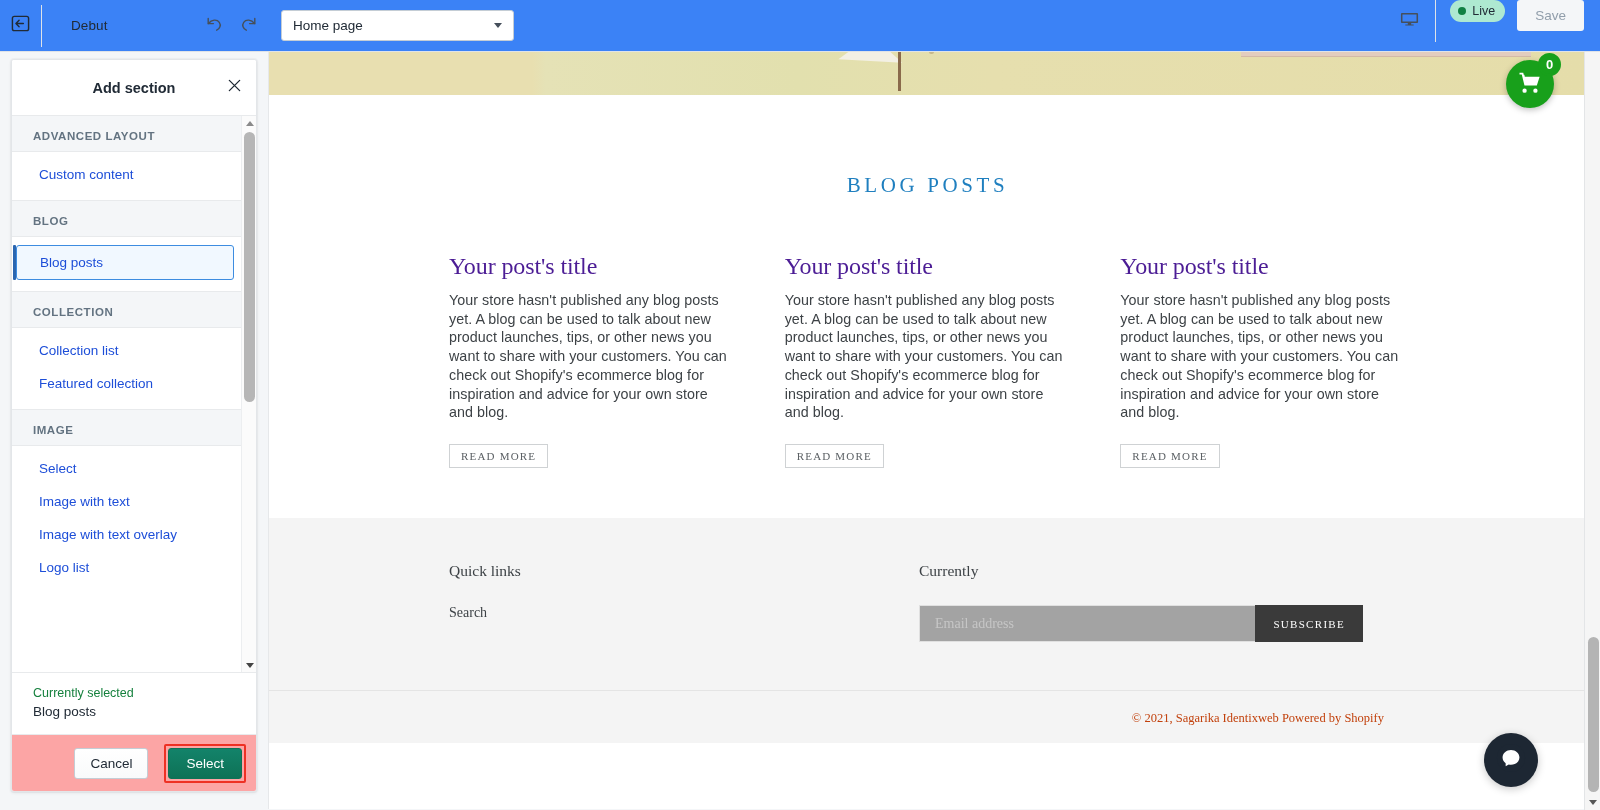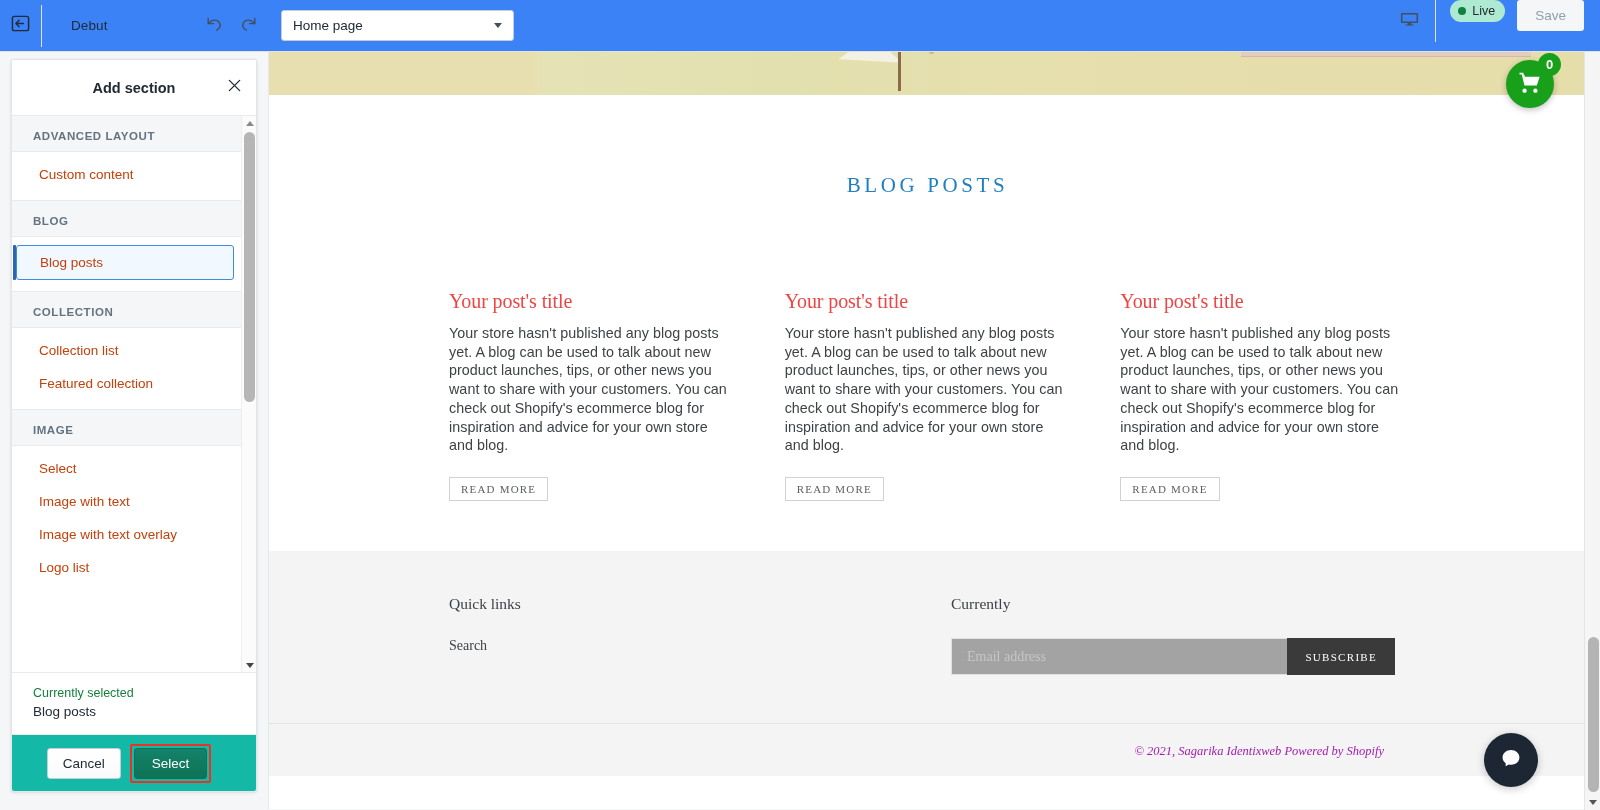--- a/index.html
+++ b/index.html
@@ -136,21 +136,21 @@
     font-weight: 600;
     letter-spacing: .55px;
     color: #637381;
     text-transform: uppercase;
   }
   .group-head.first { border-top: none; }
   .group-list { background: #fff; padding: 6px 0 9px; }
   .sec-item {
     padding: 9px 0 9px 27px;
     font-size: 13.5px;
-    color: #c2410c;
+    color: #1d4ed8;
     cursor: pointer;
     position: relative;
   }
   .sec-item.selected {
     margin: 2px 7px 2px 4px;
     padding: 9px 0 9px 23px;
     background: #f1f8ff;
     border: 1px solid #3d8ce0;
     border-radius: 3px;
     box-shadow: inset 4px 0 0 -1px transparent;
@@ -188,24 +188,24 @@
     flex: 0 0 auto;
     border-top: 1px solid #e8eaec;
     padding: 11px 0 12px 21px;
     background: #fff;
   }
   .cur-lbl { font-size: 12.5px; color: #15803d; line-height: 1.45; }
   .cur-val { font-size: 13.5px; color: #212b36; line-height: 1.45; }
   .panel-foot-btns {
     flex: 0 0 auto;
     border-top: 1px solid #e8eaec;
-    background: #14b8a6;
+    background: #fca5a5;
     height: 57px;
-    display: flex; align-items: center; justify-content: center;
-    padding-right: 10px; gap: 9px;
+    display: flex; align-items: center; justify-content: flex-end;
+    padding-right: 10px; gap: 16px;
   }
   .btn-cancel {
     height: 31px; padding: 0 15px;
     border: 1px solid #c4cdd5; border-radius: 3px;
     background: linear-gradient(180deg,#fff,#f9fafb);
     font-size: 13.5px; color: #212b36; cursor: pointer;
   }
   .btn-select-wrap {
     border: 2px solid #ee3124;
     border-radius: 2px;
@@ -294,26 +294,25 @@
     margin-bottom: 55px;
   }
   .posts {
     display: flex;
     padding: 0 180px 0 180px;
     gap: 50px;
   }
   .post { width: 288px; }
   .post h3 {
     font-family: "Liberation Serif", serif;
-    font-size: 20px;
+    font-size: 24px;
     font-weight: 400;
-    color: #ef4444;
+    color: #4c1d95;
     margin-bottom: 11px;
     letter-spacing: -.1px;
-    margin-top: 37px;
   }
   .post p {
     font-family: "Liberation Sans", sans-serif;
     font-size: 14.3px;
     line-height: 1.31;
     color: #3d4246;
     margin-bottom: 22px;
     letter-spacing: .05px;
   }
   .read-more {
@@ -322,21 +321,21 @@
     border: 1px solid #cfd2d4;
     background: #fff;
     font-family: "Liberation Serif", serif;
     font-size: 11px;
     letter-spacing: 1.2px;
     color: #5b6064;
     cursor: pointer;
   }
 
   .site-footer { background: #f4f4f4; padding: 44px 0 0; }
-  .footer-cols { display: flex; padding: 0 180px; gap: 32px; }
+  .footer-cols { display: flex; padding: 0 180px; }
   .fcol-left { width: 470px; }
   .fcol-right { flex: 1; }
   .f-head {
     font-family: "Liberation Serif", serif;
     font-size: 15.5px; color: #3d4246; font-weight: 400;
     margin-bottom: 25px;
   }
   .f-link {
     font-family: "Liberation Serif", serif;
     font-size: 14px; color: #3d4246; cursor: pointer;
@@ -361,24 +360,23 @@
     cursor: pointer;
   }
   .footer-bottom {
     margin-top: 48px;
     border-top: 1px solid #e4e4e4;
     padding: 17px 180px;
     text-align: right;
   }
   .copyright {
     font-family: "Liberation Serif", serif;
-    font-size: 12.5px; color: #a21caf;
+    font-size: 12.5px; color: #c2410c;
     display: inline-block;
     margin-right: 22px;
-    font-style: italic;
   }
 
   .chat-fab {
     position: absolute; right: 48px; bottom: 22px;
     width: 54px; height: 54px; border-radius: 50%;
     background: #1d2733;
     display: flex; align-items: center; justify-content: center;
     cursor: pointer; z-index: 14;
     box-shadow: 0 2px 8px rgba(0,0,0,.22);
   }

